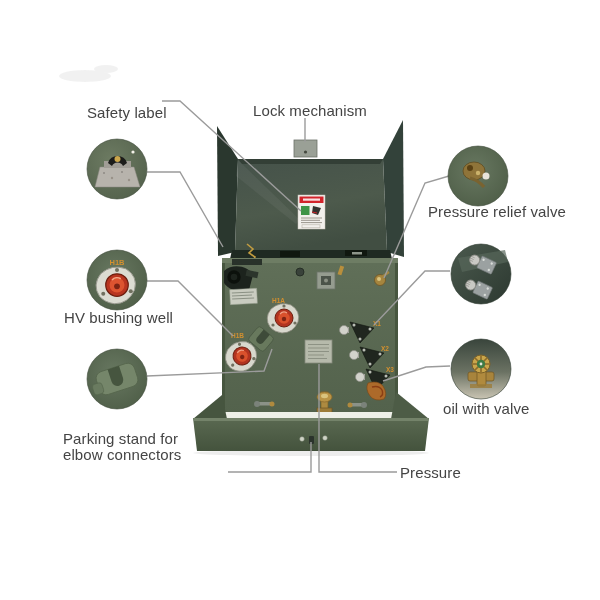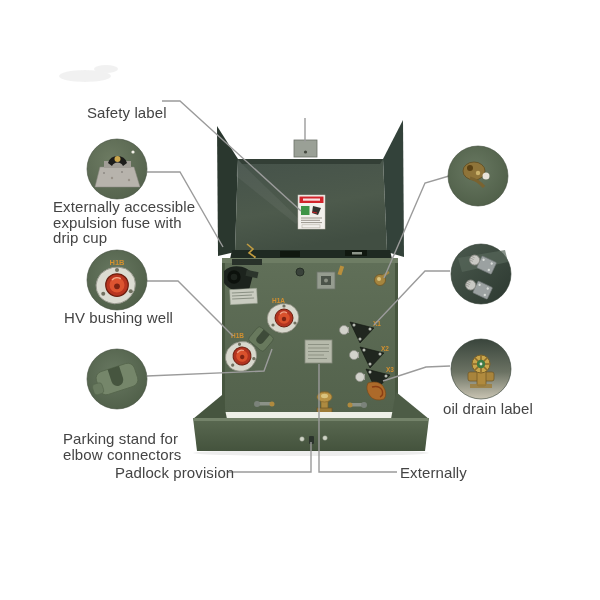--- a/index.html
+++ b/index.html
@@ -308,23 +308,21 @@
     <g stroke="#8a6a2c" stroke-width="1.6">
       <path d="M481,355.5 v17 M472.5,364 h17 M475,358 l12,12 M487,358 l-12,12"></path>
     </g>
     <circle cx="481" cy="364" r="4.2" fill="#3e7a44"></circle>
     <circle cx="481" cy="364" r="1.4" fill="#e8e8dc"></circle>
     <rect x="470" y="384" width="22" height="4" fill="#9c7c38" opacity="0.8"></rect>
   </g>
 </svg>
 
 <div class="callout-label" style="left:87px;top:93px;margin-top:12px;">Safety label</div>
-<div class="callout-label" style="left:53px;top:199px;">Externally accessible
-expulsion fuse with
-drip cup</div>
+<div class="callout-label" style="left:253px;top:103px;">Lock mechanism</div>
 <div class="callout-label" style="left:64px;top:310px;text-align:center;">HV bushing well</div>
 <div class="callout-label" style="left:63px;top:404px;margin-top:27px;">Parking stand for
 elbow connectors</div>
-<div class="callout-label" style="left:443px;top:401px;">oil drain label</div>
-<div class="callout-label" style="left:115px;top:465px;">Padlock provision</div>
-<div class="callout-label" style="left:400px;top:465px;">Externally</div>
+<div class="callout-label" style="left:428px;top:204px;">Pressure relief valve</div>
+<div class="callout-label" style="left:443px;top:401px;">oil with valve</div>
+<div class="callout-label" style="left:400px;top:465px;">Pressure</div>
 
 </div>
 
 </body></html>

